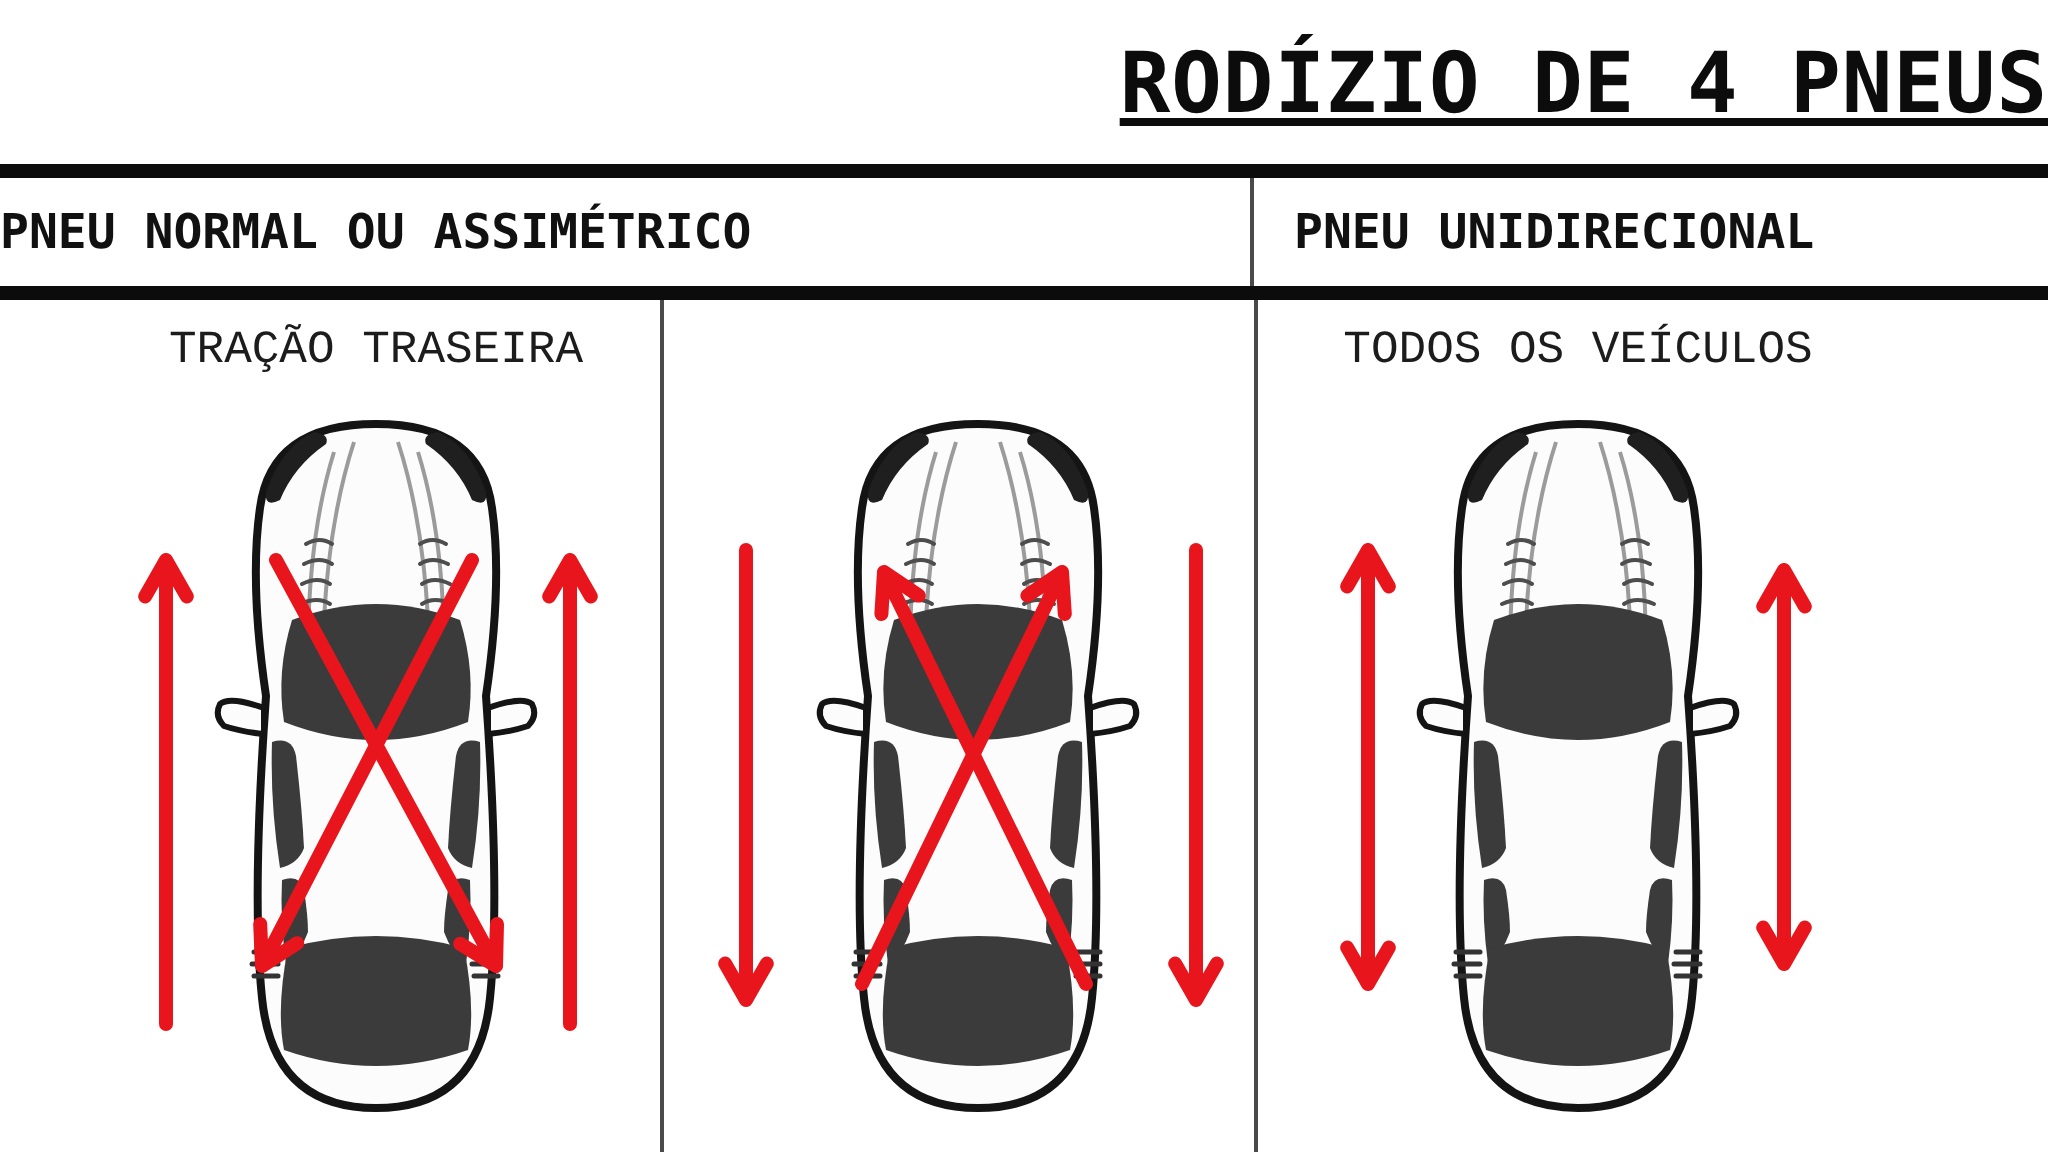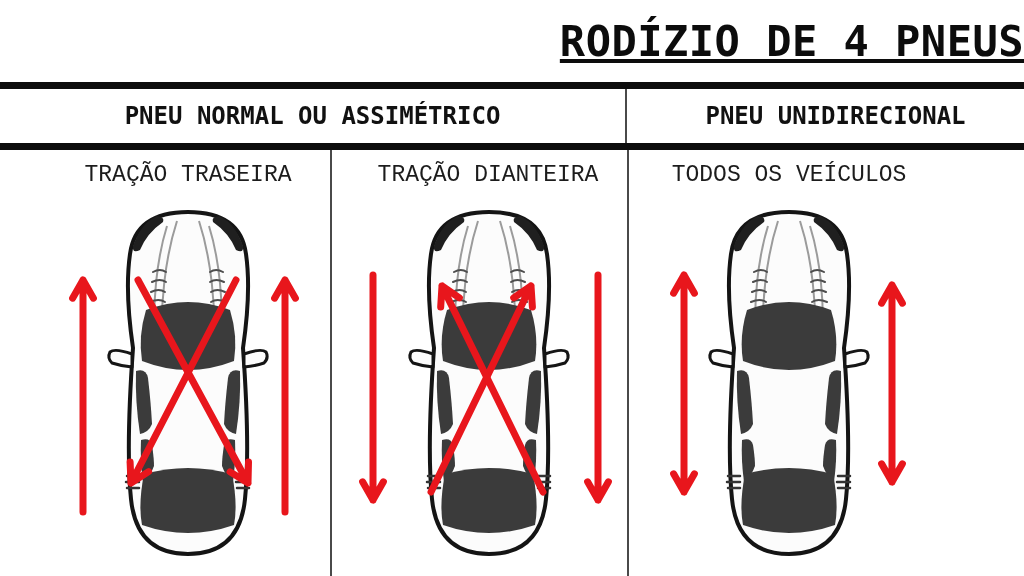--- a/index.html
+++ b/index.html
@@ -12,21 +12,21 @@
 
   .title-row{height:82px;display:flex;align-items:center;justify-content:flex-end;text-decoration:underline;}
   .title-row h1{
     margin:0;font-size:42px;font-weight:bold;letter-spacing:0.5px;
     color:var(--rule_black,#0c0c0c);white-space:nowrap;
   }
 
   .rule{height:7px;background:var(--rule_black,#0c0c0c);}
 
   .group-row{height:54px;display:flex;align-items:stretch;}
-  .group-cell{display:flex;align-items:center;justify-content:center;border-radius:18px;}
+  .group-cell{display:flex;align-items:center;justify-content:flex-start;border-radius:18px;}
   .group-cell.left{width:625px;}
   .group-cell.right{flex:1;padding-left:20px;}
   .group-cell span{font-size:24px;font-weight:bold;white-space:nowrap;color:#111;}
 
   .vdiv{width:2px;background:var(--divider_gray,#4a4a4a);}
 
   .content-row{display:flex;height:441px;align-items:stretch;}
   .col{position:relative;height:441px;}
   .col-0{width:330px;}
   .col-1{width:295px;}
@@ -123,21 +123,20 @@
       <path d="M83 321 L83 89 M72.6 107.2 L83 89 L93.4 107.2" fill="none" stroke="#e8161c" stroke-width="7" stroke-linecap="round" stroke-linejoin="round"></path>
           <path d="M285 321 L285 89 M274.6 107.2 L285 89 L295.4 107.2" fill="none" stroke="#e8161c" stroke-width="7" stroke-linecap="round" stroke-linejoin="round"></path>
           <path d="M138 89 L248 292 M248.5 271.0 L248 292 L230.1 280.9" fill="none" stroke="#e8161c" stroke-width="7" stroke-linecap="round" stroke-linejoin="round"></path>
           <path d="M236 89 L131 292 M148.6 280.6 L131 292 L130.1 271.0" fill="none" stroke="#e8161c" stroke-width="7" stroke-linecap="round" stroke-linejoin="round"></path>
         </svg>
     </section>
 
     <div class="vdiv"></div>
 
     <section class="col col-1" style="--cx:156px">
-      <div class="col-label">TRAÇÃO DIANTEIRA</div>
       <svg class="diagram" viewBox="0 0 295 400">
         <use href="#carTop" transform="translate(72,17)"></use>
       <path d="M41 84 L41 309 M51.4 290.8 L41 309 L30.6 290.8" fill="none" stroke="#e8161c" stroke-width="7" stroke-linecap="round" stroke-linejoin="round"></path>
           <path d="M266 84 L266 309 M276.4 290.8 L266 309 L255.6 290.8" fill="none" stroke="#e8161c" stroke-width="7" stroke-linecap="round" stroke-linejoin="round"></path>
           <path d="M99 301 L199 95 M181.7 106.8 L199 95 L200.4 116.0" fill="none" stroke="#e8161c" stroke-width="7" stroke-linecap="round" stroke-linejoin="round"></path>
           <path d="M211 301 L110 95 M108.7 116.0 L110 95 L127.4 106.8" fill="none" stroke="#e8161c" stroke-width="7" stroke-linecap="round" stroke-linejoin="round"></path>
         </svg>
     </section>
 
     <div class="vdiv"></div>

